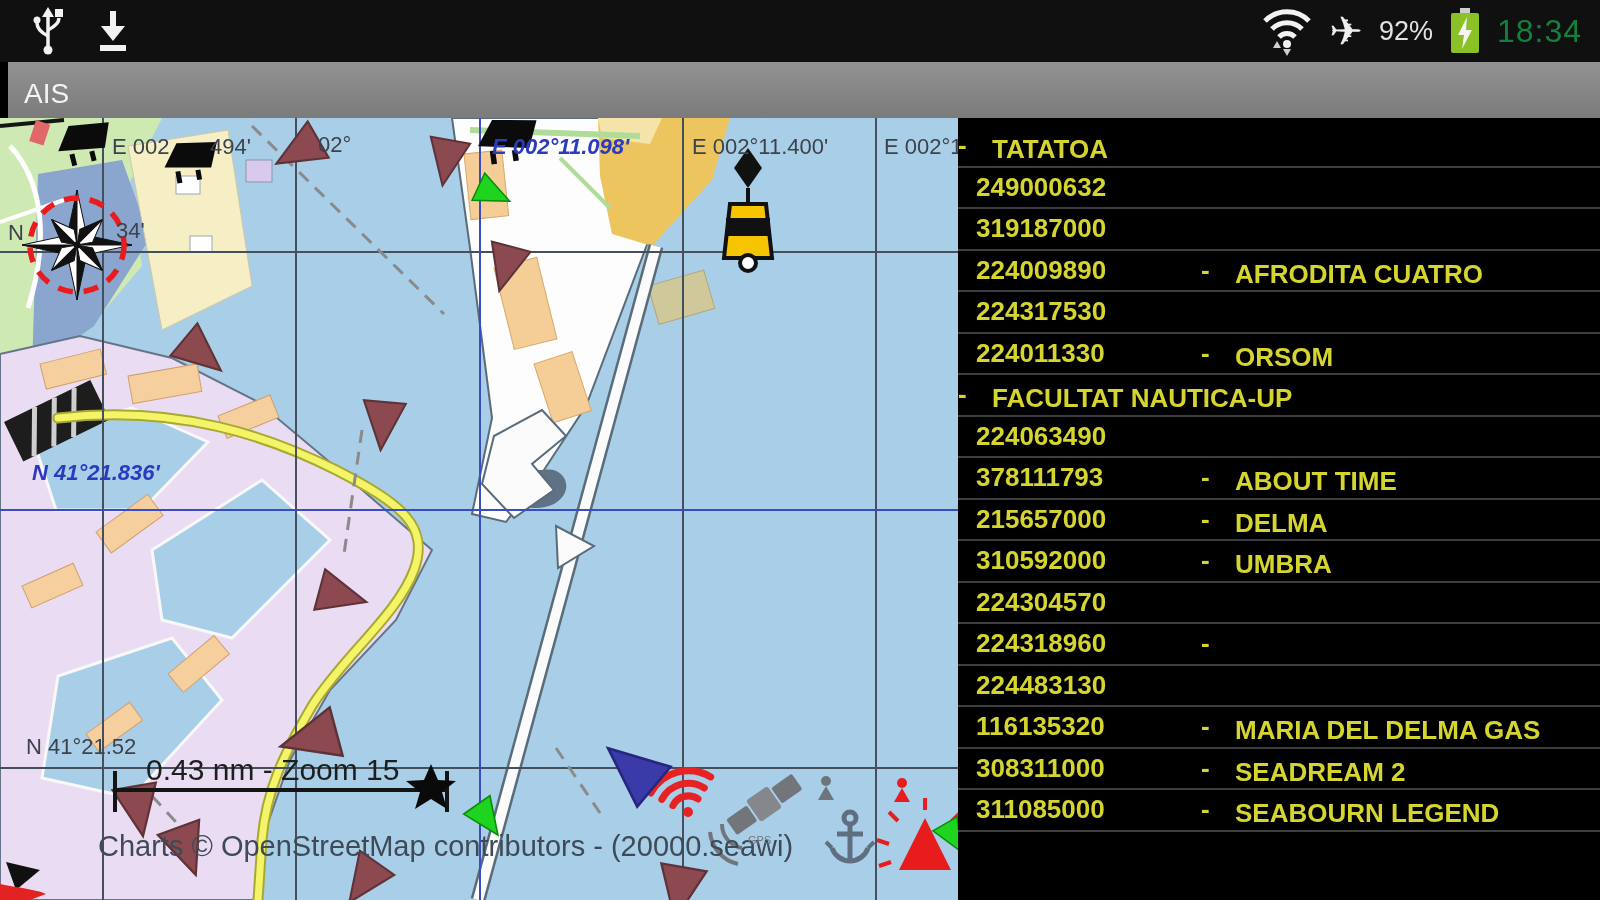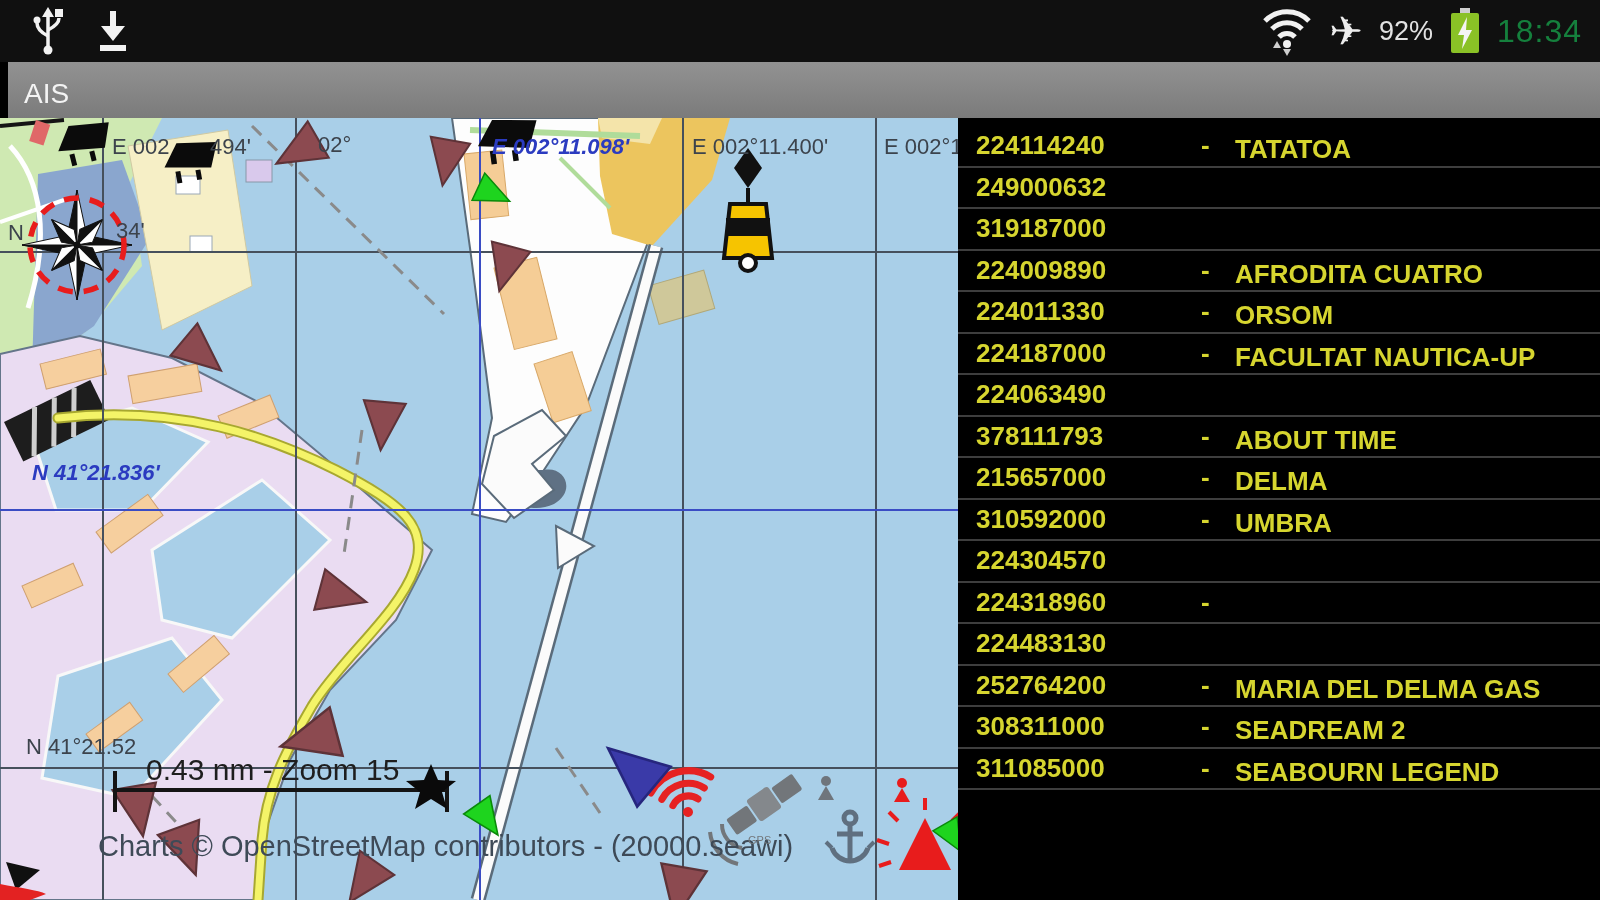--- a/index.html
+++ b/index.html
@@ -305,46 +305,49 @@
           <text x="116" y="120" class="t-grid">34'</text>
           <text x="32" y="362" class="t-cursor">N 41°21.836'</text>
           <text x="26" y="636" class="t-grid">N 41°21.52</text>
           <text x="748" y="726" class="t-tiny">GPS</text>
         </g>
     </svg>
   </div>
 
   <div class="vessel-list" id="vessel-list">
       <div class="row">
-        <span class="mmsi">224114240</span>
         <span class="dash">-</span>
         <span class="name">TATATOA</span>
       </div>
       <div class="row">
         <span class="mmsi">249000632</span>
         <span class="dash"></span>
         <span class="name"></span>
       </div>
       <div class="row">
         <span class="mmsi">319187000</span>
         <span class="dash"></span>
         <span class="name"></span>
       </div>
       <div class="row">
         <span class="mmsi">224009890</span>
         <span class="dash">-</span>
         <span class="name">AFRODITA CUATRO</span>
       </div>
       <div class="row">
+        <span class="mmsi">224317530</span>
+        <span class="dash"></span>
+        <span class="name"></span>
+      </div>
+      <div class="row">
         <span class="mmsi">224011330</span>
         <span class="dash">-</span>
         <span class="name">ORSOM</span>
       </div>
       <div class="row">
-        <span class="mmsi">224187000</span>
         <span class="dash">-</span>
         <span class="name">FACULTAT NAUTICA-UP</span>
       </div>
       <div class="row">
         <span class="mmsi">224063490</span>
         <span class="dash"></span>
         <span class="name"></span>
       </div>
       <div class="row">
         <span class="mmsi">378111793</span>
@@ -369,21 +372,21 @@
       <div class="row">
         <span class="mmsi">224318960</span>
         <span class="dash">-</span>
       </div>
       <div class="row">
         <span class="mmsi">224483130</span>
         <span class="dash"></span>
         <span class="name"></span>
       </div>
       <div class="row">
-        <span class="mmsi">252764200</span>
+        <span class="mmsi">116135320</span>
         <span class="dash">-</span>
         <span class="name">MARIA DEL DELMA GAS</span>
       </div>
       <div class="row">
         <span class="mmsi">308311000</span>
         <span class="dash">-</span>
         <span class="name">SEADREAM 2</span>
       </div>
       <div class="row">
         <span class="mmsi">311085000</span>

